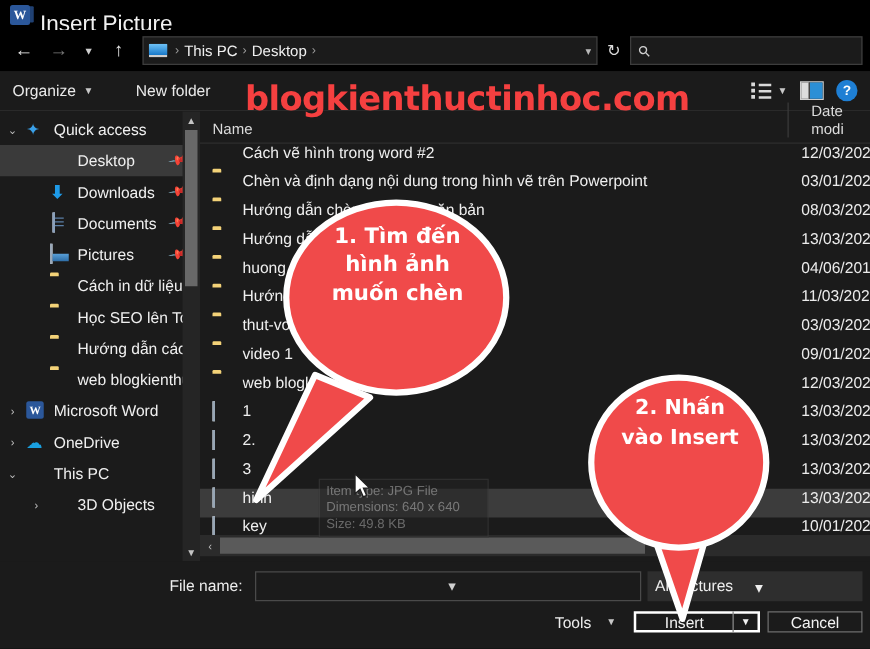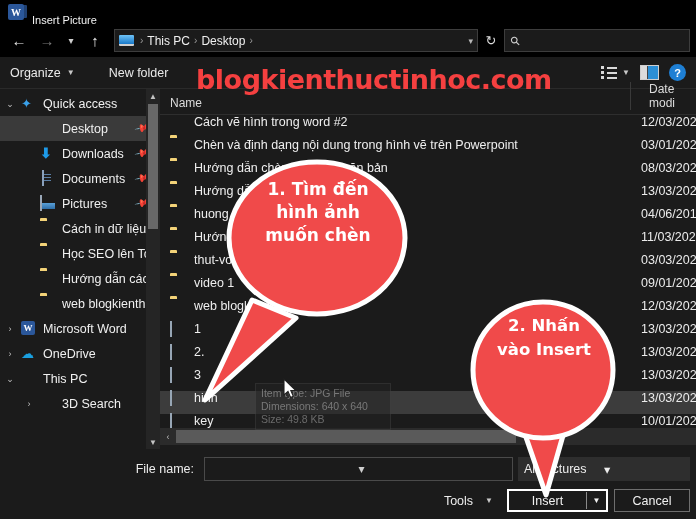--- a/index.html
+++ b/index.html
@@ -27,21 +27,21 @@
     width:16px; height:16px; position:relative;
     background:#2b579a; border-radius:2px;
     display:flex; align-items:center; justify-content:center;
     font-size:10px; font-weight:bold; color:#fff;
     font-family:"Liberation Serif", serif;
   }
   .word-icon::after{
     content:""; position:absolute; right:-3px; top:1px;
     width:5px; height:13px; background:#2b579a; opacity:.75; border-radius:1px;
   }
-  .title-text{ font-size:11px; color:#f2f2f2;margin-top:15px; }
+  .title-text{ font-size:18px; color:#f2f2f2;margin-top:15px; }
 
   
   .navbar{
     height:33px; background:#000;
     display:flex; align-items:center; gap:2px;
     padding:0 6px; flex:0 0 33px;
   }
   .navbtn{
     width:26px; height:26px; display:flex; align-items:center; justify-content:center;
     font-size:15px; color:#e9e9e9; user-select:none;
@@ -183,21 +183,21 @@
   .fn-input span{ flex:1; font-size:12px; color:#cfcfcf;}
   .dd-caret{ font-size:9px; color:#c9c9c9;}
   .filter{
     width:172px; flex:0 0 172px; margin-left:5px; height:24px;
     background:#2e2e2e; display:flex; align-items:center; padding:0 6px;
   }
   .filter span{ flex:1; font-size:12.5px; color:#ededed;}
   .btnrow{ position:absolute; right:6px; top:40px; display:flex; align-items:center; gap:6px;}
   .tools{ display:flex; align-items:center; gap:12px; font-size:12.5px; color:#ededed; margin-right:8px;}
   .btn{
-    height:23px; border:1px solid #6e6e6e; background:#1b1b1b;
+    height:17px; border:1px solid #6e6e6e; background:#1b1b1b;
     display:flex; align-items:center; justify-content:center;
     font-size:12.5px; color:#f2f2f2;
   }
   .btn.split{ width:101px; border:2px solid #ffffff; padding:0; }
   .btn.split .lbl{ flex:1; text-align:center;}
   .btn.split .div{ width:1px; height:17px; background:#8a8a8a;}
   .btn.split .arr{ width:19px; text-align:center; font-size:8px;}
   .btn.cancel{ width:76px;}
 
   
@@ -361,21 +361,21 @@
           </div>
           <div class="tree-row">
             <span class="tw">⌄</span>
             <span class="ti"><span class="ico-pc"></span></span>
             <span>This PC</span>
           </div>
           <div class="tree-row">
             <span class="ind"></span>
             <span class="tw">›</span>
             <span class="ti"><span class="ico-3d"></span></span>
-            <span>3D Search</span>
+            <span>3D Objects</span>
           </div>
         </div>
       <div class="side-scroll">
         <div class="ss-arrow">▲</div>
         <div class="ss-thumb"></div>
         <div class="ss-arrow" style="position:absolute;bottom:0;">▼</div>
       </div>
     </div>
 
     <div class="filepane">

